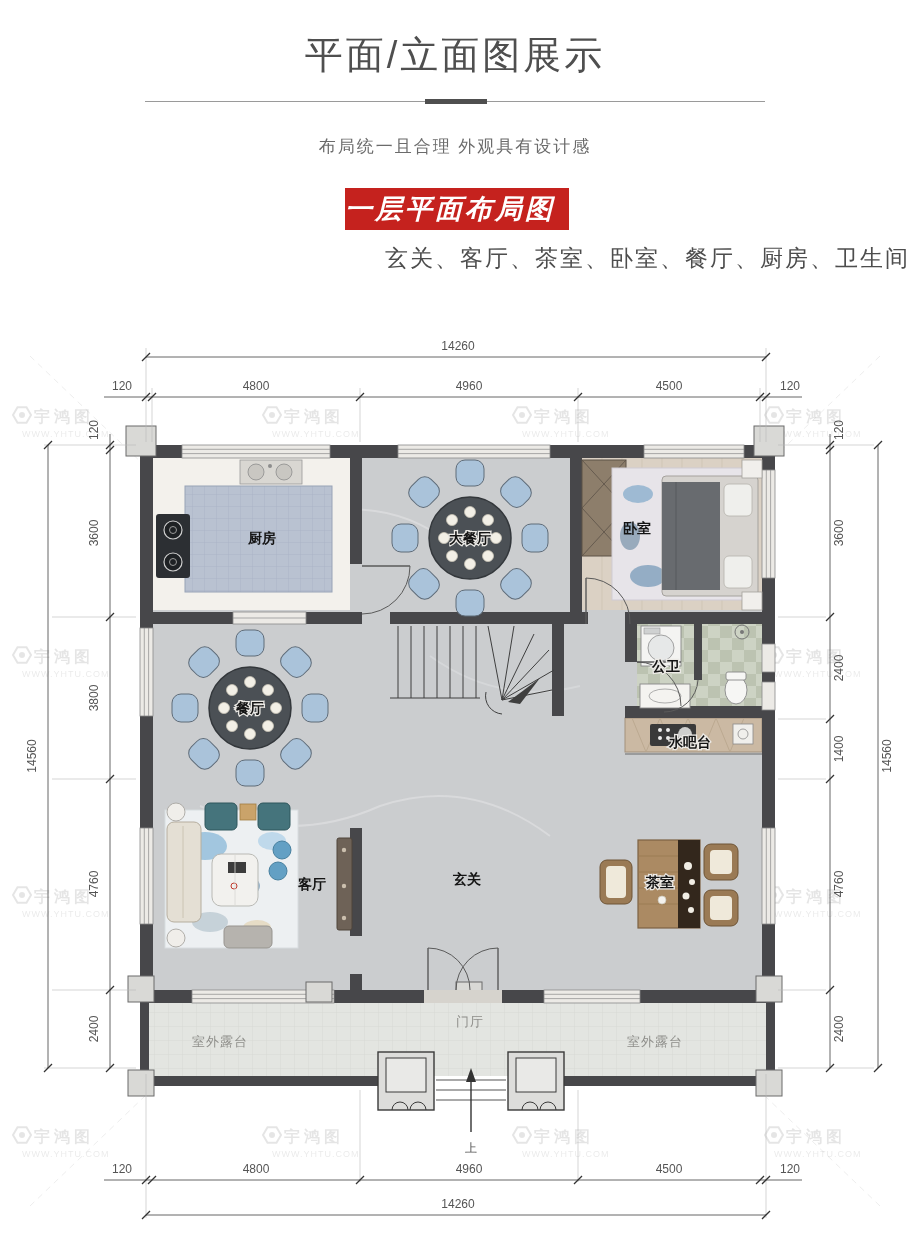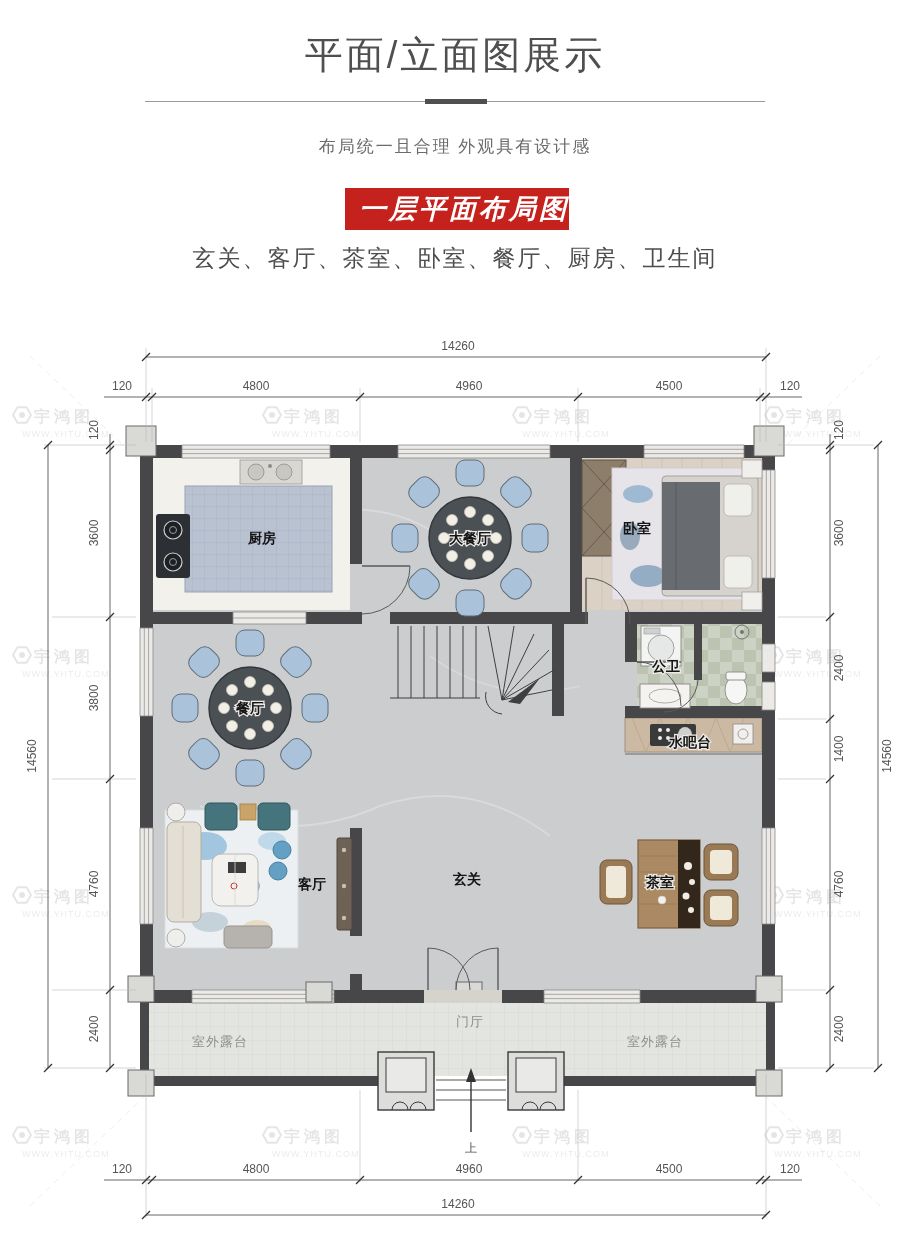--- a/index.html
+++ b/index.html
@@ -6,24 +6,24 @@
   body{width:910px;height:1246px;position:relative;overflow:hidden;
        font-family:"Liberation Sans","DejaVu Sans",sans-serif;color:#4a4a4a;}
   .page-header{position:absolute;top:0;left:0;width:910px;text-align:center;}
   .main-title{position:absolute;top:30px;left:0;width:910px;font-size:38px;
               letter-spacing:3px;color:#4f4f4f;font-weight:400;}
   .divider{position:absolute;top:101px;left:145px;width:620px;height:1px;background:#9a9a9a;}
   .divider-center{position:absolute;top:-2px;left:280px;width:62px;height:5px;background:#4f4f4f;}
   .subtitle{position:absolute;top:115px;left:0;width:910px;font-size:17px;
             letter-spacing:2px;color:#6b6b6b;margin-top:20px;}
   .badge{position:absolute;top:188px;left:345px;width:224px;height:42px;background:#c5221e;
-         color:#ffffff;font-size:27px;font-weight:bold;line-height:42px;text-align:right;
+         color:#ffffff;font-size:27px;font-weight:bold;line-height:42px;text-align:left;
          letter-spacing:3px;font-family:"DejaVu Serif","Liberation Serif",serif;font-style:italic;}
   .room-list{position:absolute;top:243px;left:0;width:910px;font-size:23px;
-             letter-spacing:2px;color:#4d4d4d;text-align:center;}
+             letter-spacing:2px;color:#4d4d4d;text-align:right;}
   .plan-wrap{position:absolute;top:326px;left:0;width:910px;height:920px;}
   svg text{font-family:"Liberation Sans","DejaVu Sans",sans-serif;}
   .dim{font-size:12px;fill:#555;}
   .room-label{font-size:14px;font-weight:bold;fill:#141414;}
   .room-label-halo{font-size:14px;font-weight:bold;fill:#141414;stroke:#eceae6;stroke-width:2.5px;paint-order:stroke;}
   .soft-label{font-size:13px;fill:#8e8e8a;letter-spacing:1px;}
   .wm-name{font-size:16px;font-weight:bold;fill:rgba(0,0,0,0.10);letter-spacing:4px;}
   .wm-url{font-size:9px;fill:rgba(0,0,0,0.085);letter-spacing:1px;}
 </style>
 </head>

